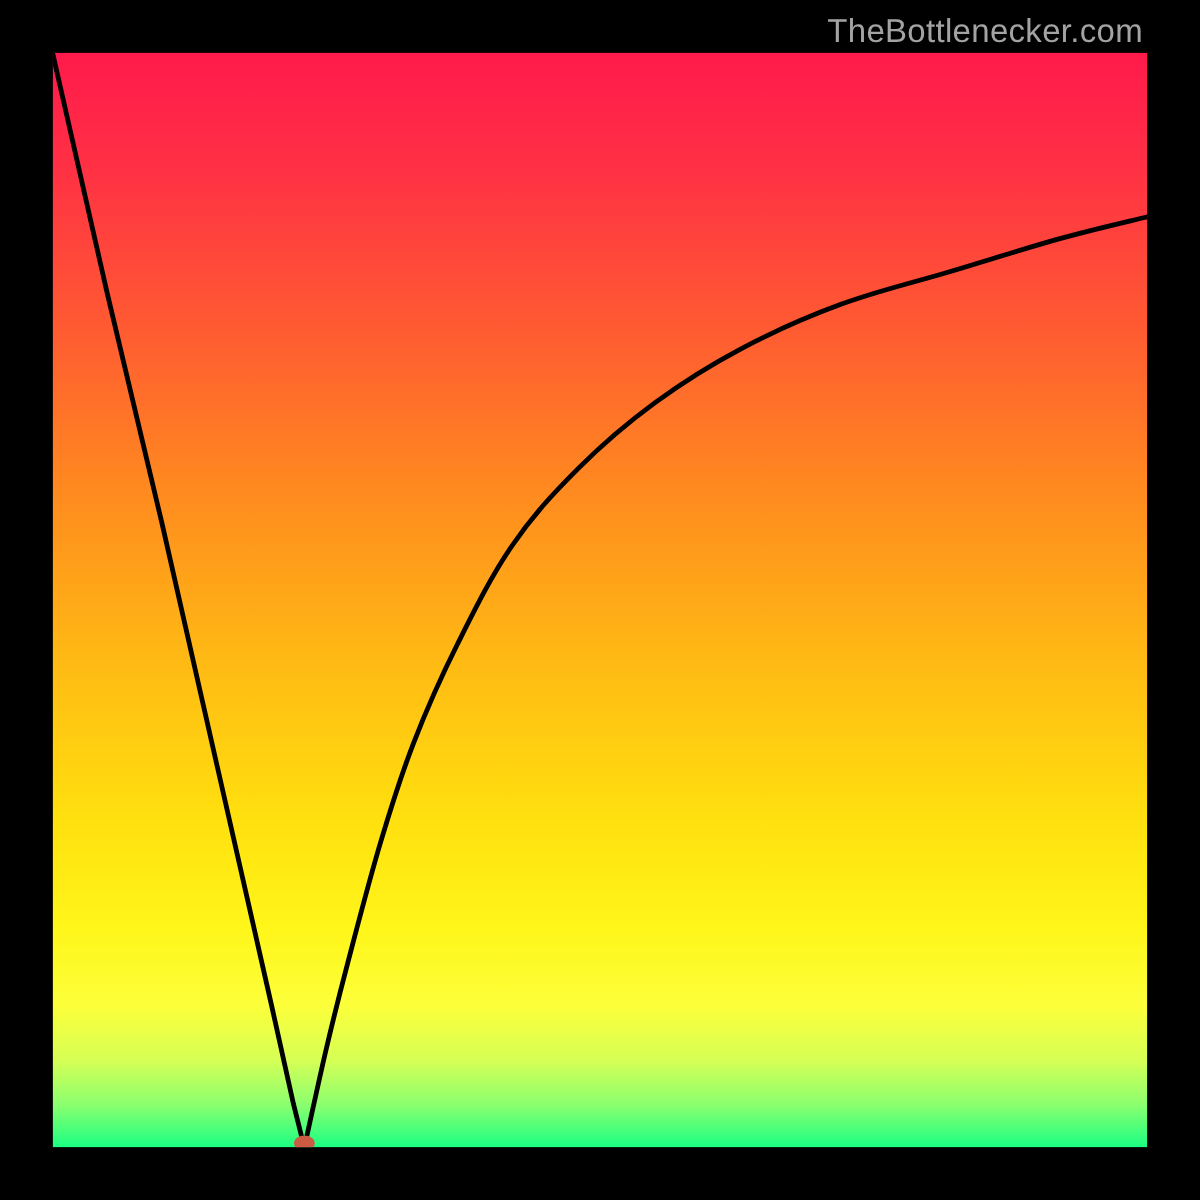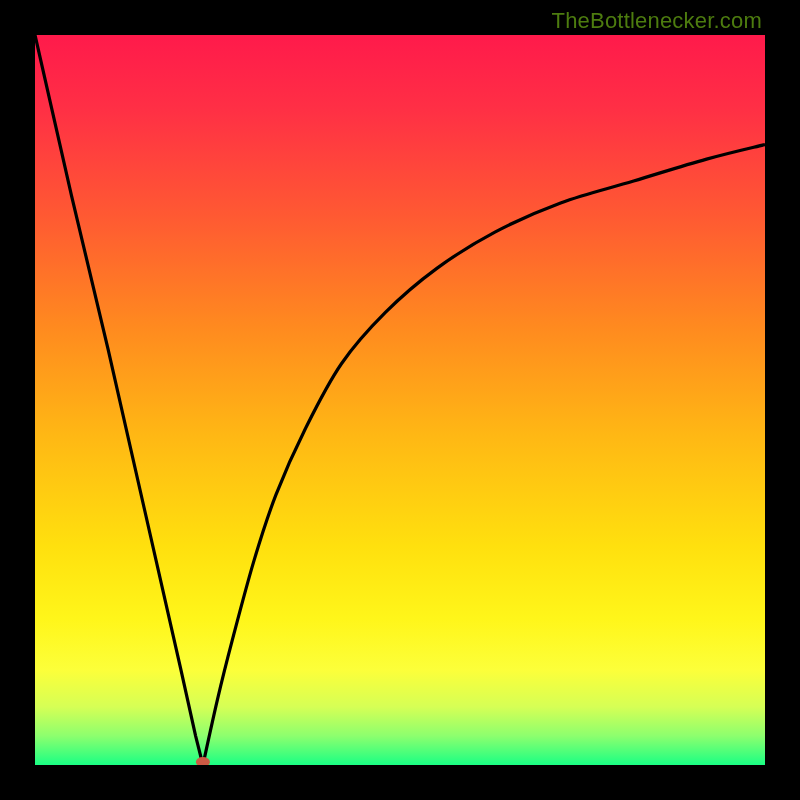--- a/index.html
+++ b/index.html
@@ -30,21 +30,21 @@
     inset: 0;
   }
   .curve-svg {
     position: absolute;
     inset: 0;
   }
   .attribution {
     position: absolute;
     top: 8px;
     right: 38px;
-    color: #4d7c0f;
+    color: #a3a3a3;
     font-size: 22px;
     font-weight: 500;
     letter-spacing: 0.2px;
   }
 </style>
 </head>
 <body>
 
 <div class="frame">
 

